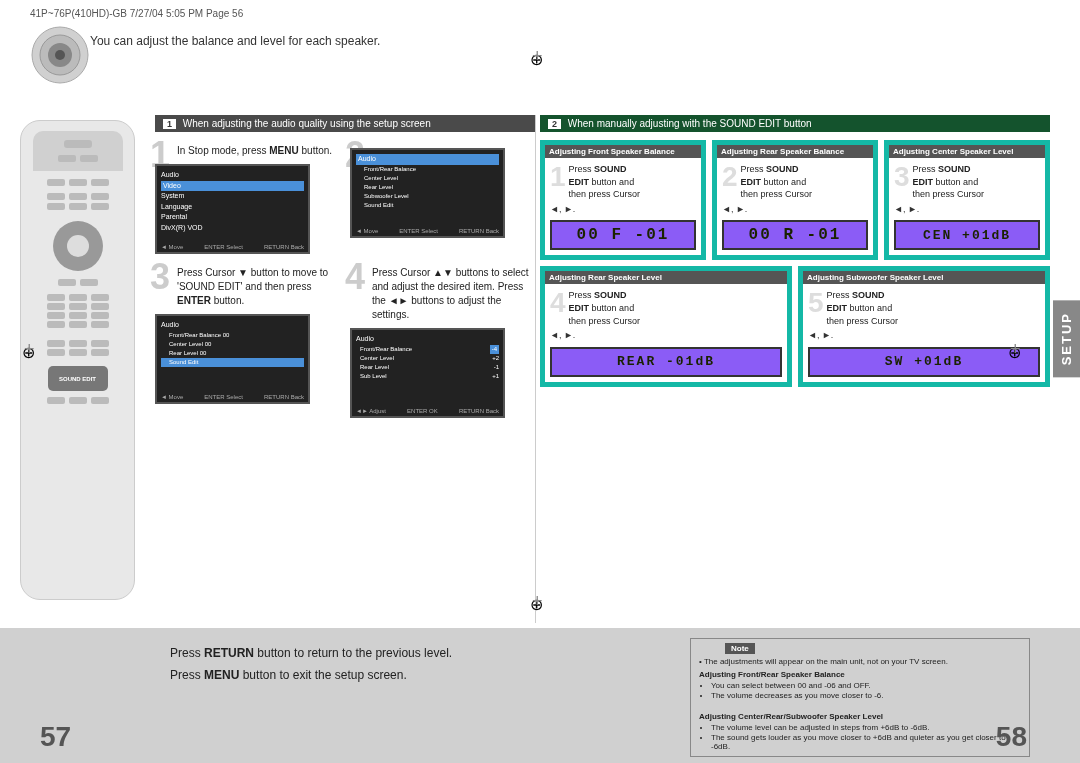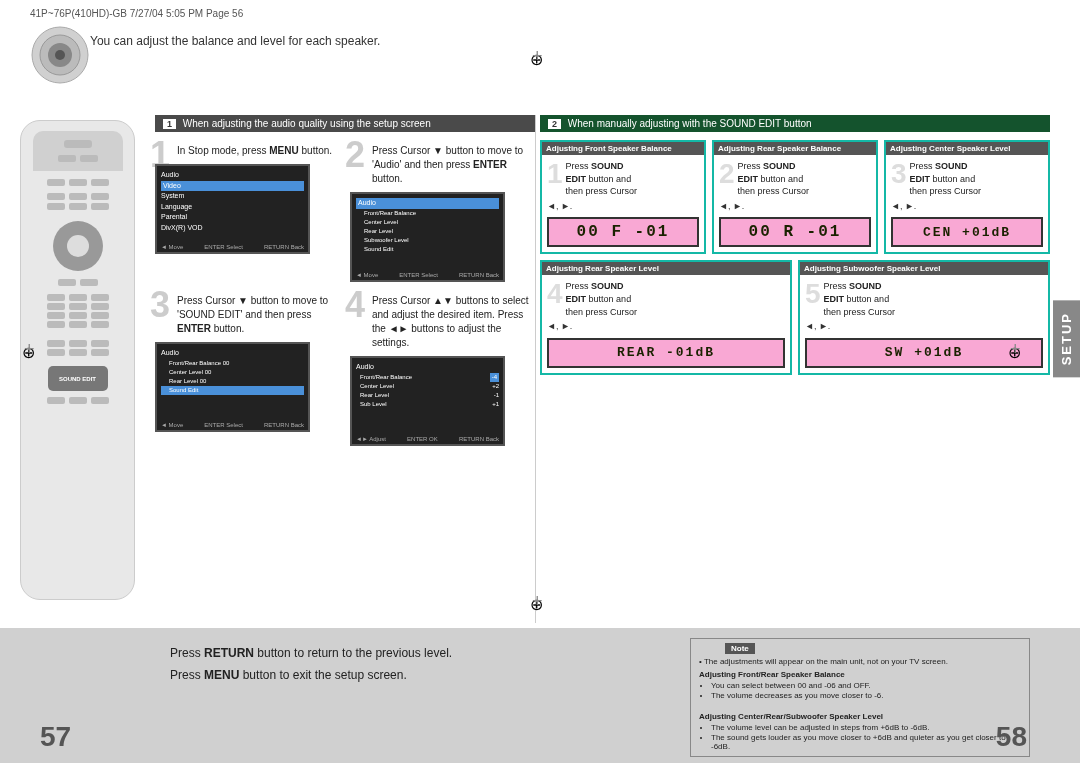--- a/index.html
+++ b/index.html
@@ -221,21 +221,21 @@
       margin-bottom: 8px;
     }
 
     .adj-grid {
       display: grid;
       grid-template-columns: 1fr 1fr 1fr;
       gap: 6px;
       margin-bottom: 6px;
     }
     .adj-box {
-      border: 2px solid #14b8a6;
+      border: 5px solid #14b8a6;
       padding: 5px;
     }
     .adj-title {
       font-size: 8px;
       font-weight: bold;
       color: #fff;
       background: #555;
       padding: 2px 4px;
       margin: -5px -5px 5px -5px;
     }
@@ -252,21 +252,21 @@
       color: #222;
       line-height: 1.4;
     }
     .adj-text b { font-weight: bold; }
     .adj-arrows {
       font-size: 9px;
       color: #333;
       margin-top: 2px;
     }
     .lcd-display {
-      background: #f9a8d4;
+      background: #8b5cf6;
       border: 2px solid #333;
       height: 30px;
       display: flex;
       align-items: center;
       justify-content: center;
       font-family: 'Courier New', monospace;
       font-size: 16px;
       font-weight: bold;
       color: #1a2200;
       margin-top: 5px;
@@ -523,23 +523,20 @@
         <div class="screen-footer">
           <span>◄ Move</span>
             <span>ENTER Select</span>
             <span>RETURN Back</span>
         </div>
       </div>
     </div>
 
     <div class="step-box">
       <span class="step-num">2</span>
-      <div class="step-text">
-        Press Cursor ▼ button to move to 'Audio' and then press <b>ENTER</b> button.
-      </div>
       <div class="step-screen">
         <div class="screen-menu">
           <div class="selected">Audio</div>
           <div style="padding-left:8px;font-size:6px;">Front/Rear Balance</div>
           <div style="padding-left:8px;font-size:6px;">Center Level</div>
           <div style="padding-left:8px;font-size:6px;">Rear Level</div>
           <div style="padding-left:8px;font-size:6px;">Subwoofer Level</div>
           <div style="padding-left:8px;font-size:6px;">Sound Edit</div>
         </div>
         <div class="screen-footer">

